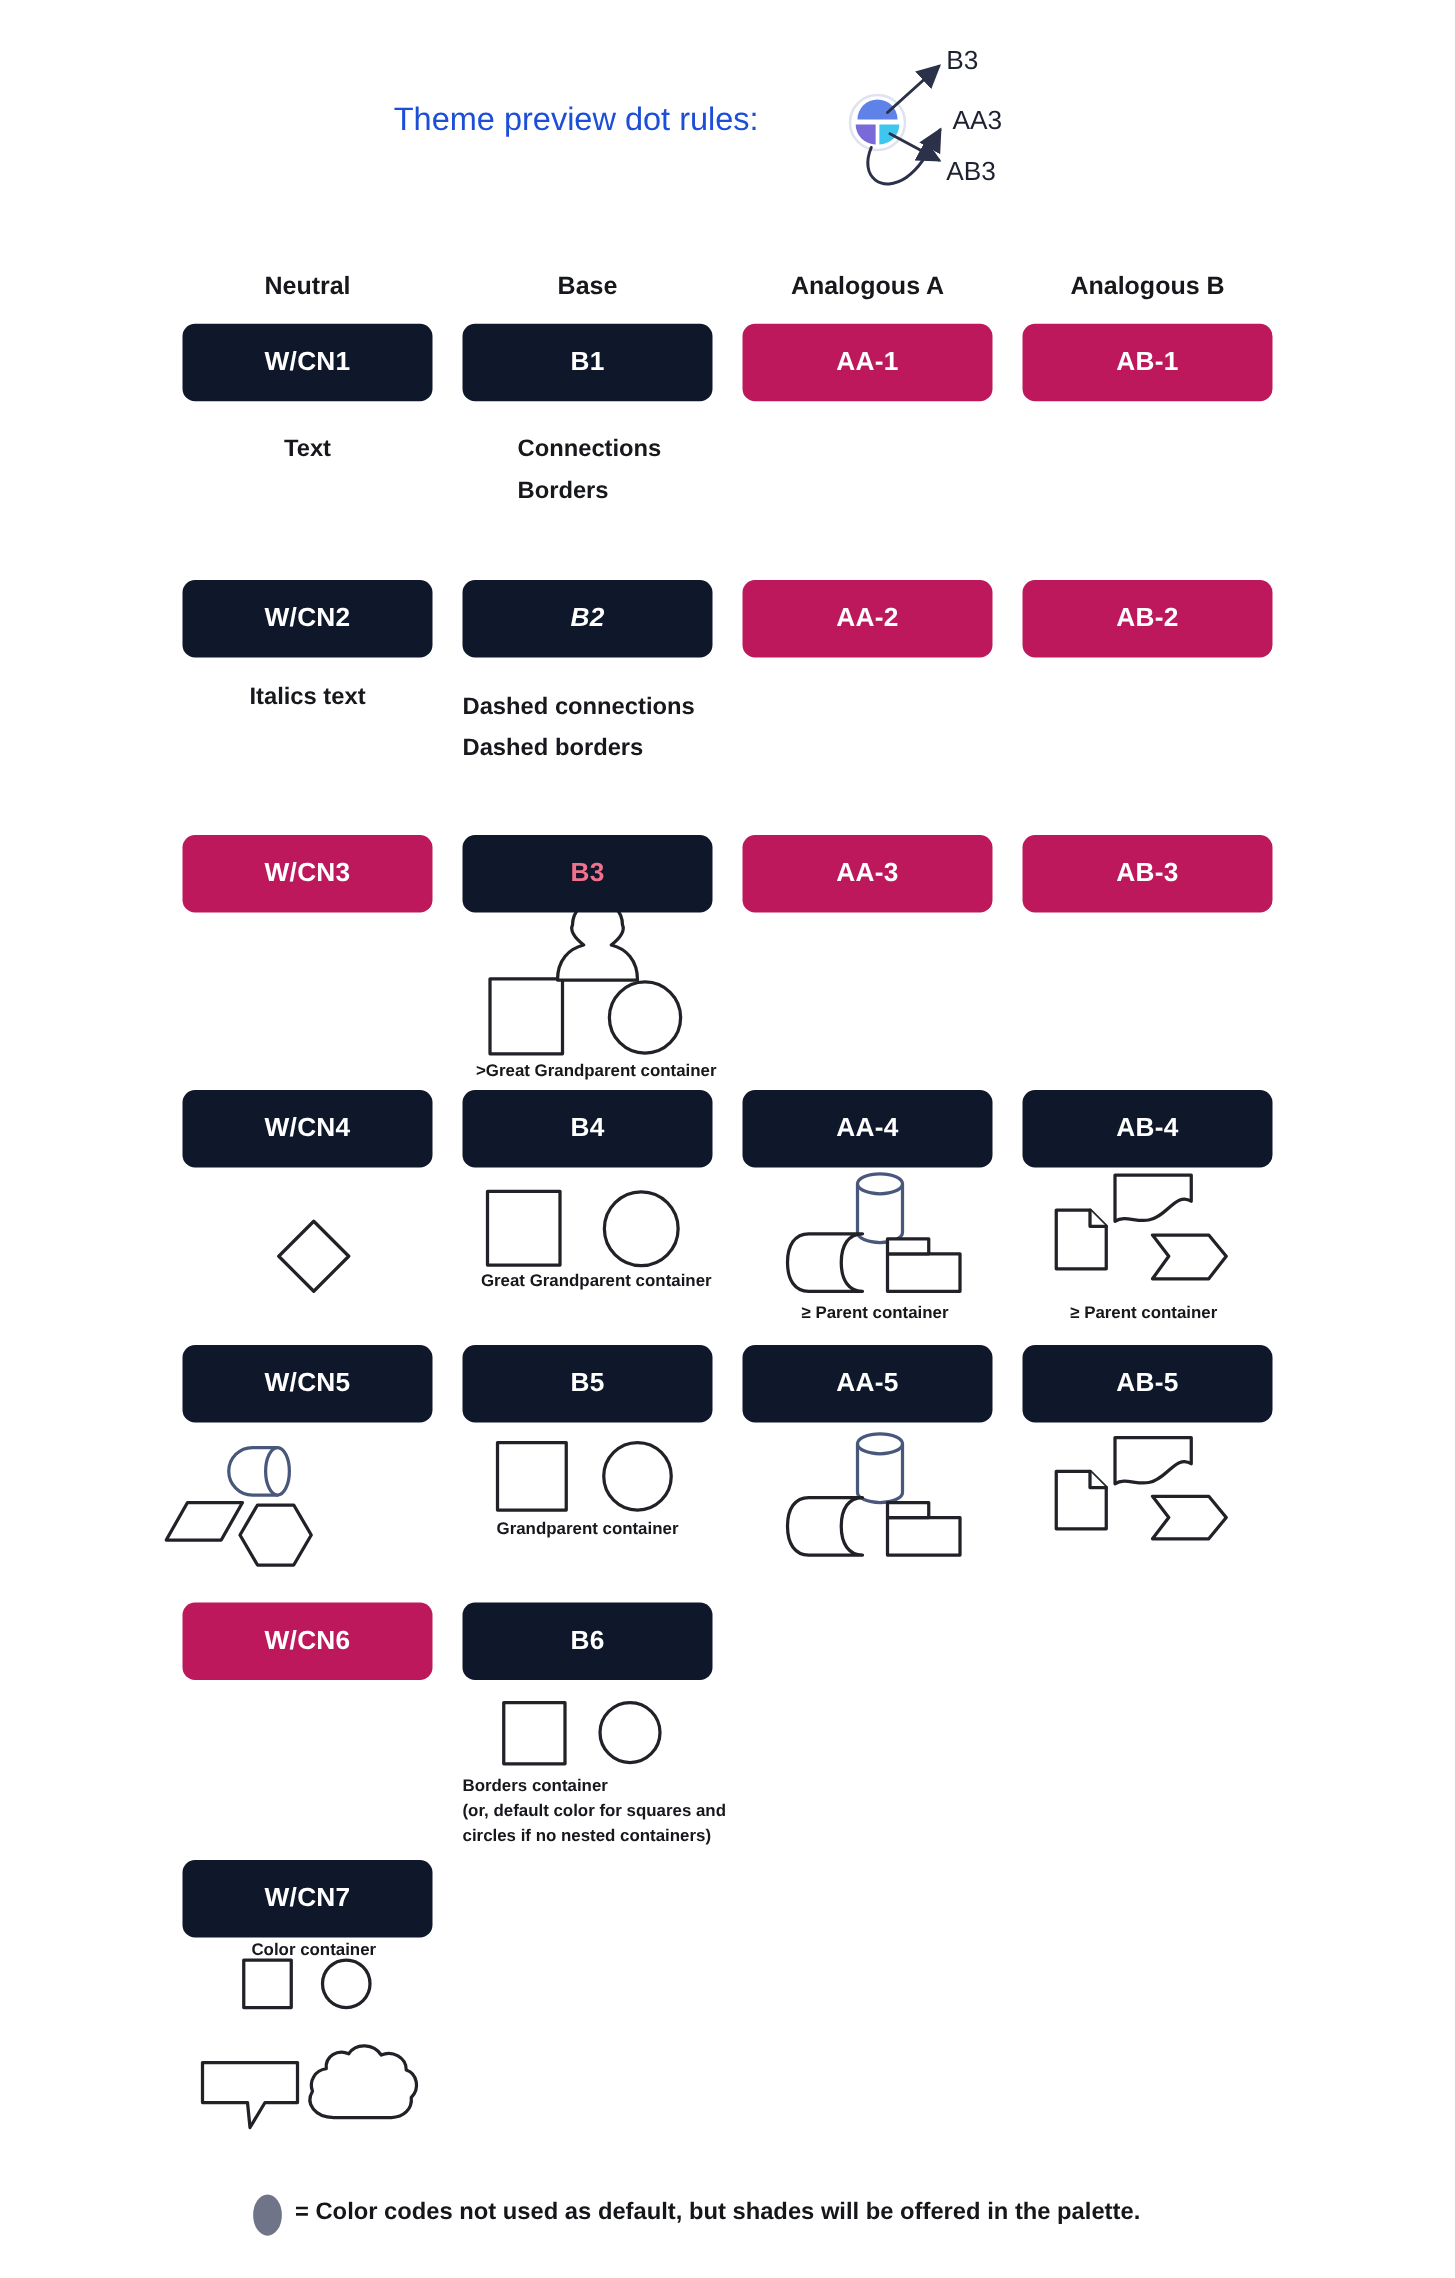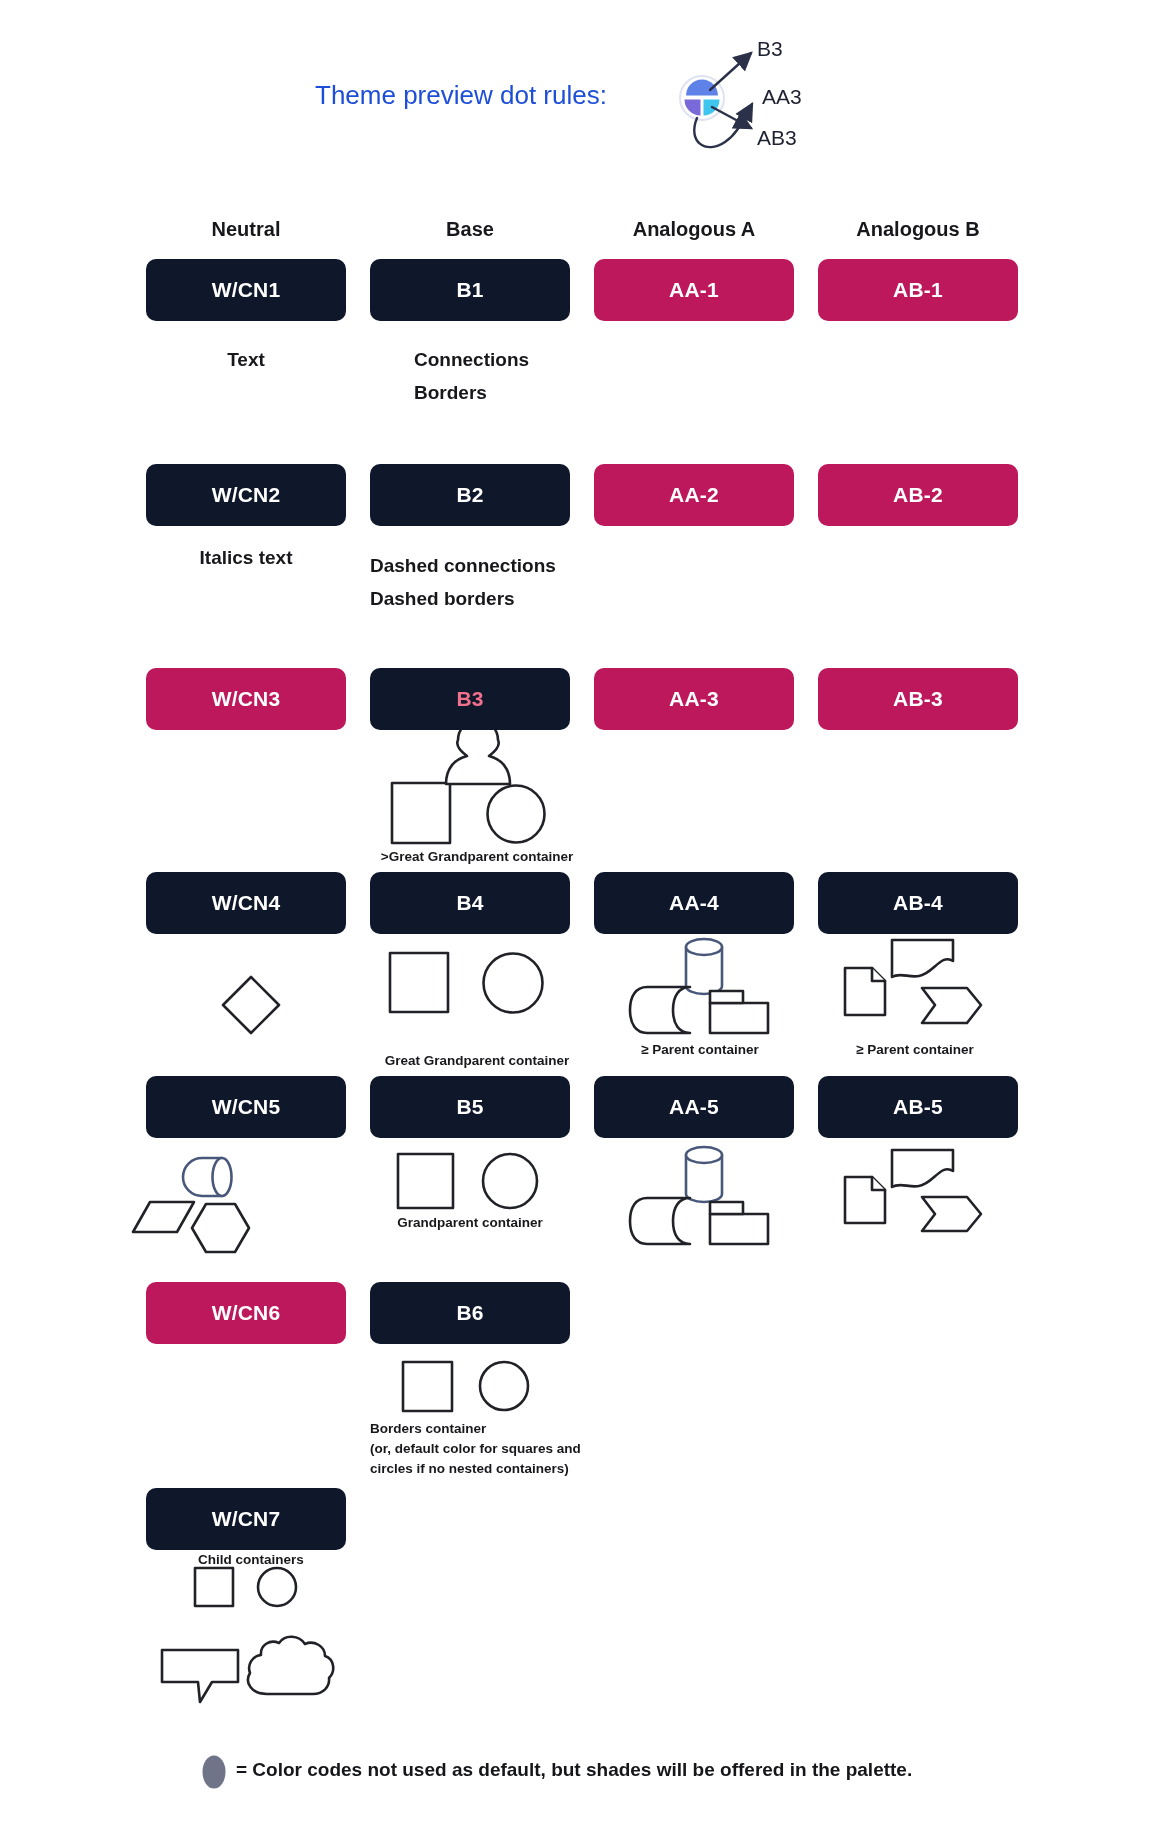--- a/index.html
+++ b/index.html
@@ -133,55 +133,55 @@
   <div class="swatch navy" style="left:370px;top:259px;">B1</div>
   <div class="swatch gray" style="left:594px;top:259px;">AA-1</div>
   <div class="swatch gray" style="left:818px;top:259px;">AB-1</div>
   <div class="cap-lg center" style="left:146px;top:343px;">Text</div>
   <div class="cap-lg" style="left:414px;top:343px;">
     <div>Connections</div>
     <div>Borders</div>
   </div>
 
   <div class="swatch navy" style="left:146px;top:464px;">W/CN2</div>
-  <div class="swatch navy" style="left:370px;top:464px;">B2</div>
+  <div class="swatch navy" style="left:370px;top:464px;font-style:italic;">B2</div>
   <div class="swatch gray" style="left:594px;top:464px;">AA-2</div>
   <div class="swatch gray" style="left:818px;top:464px;">AB-2</div>
   <div class="cap-lg center" style="left:146px;top:541px;">Italics text</div>
   <div class="cap-lg" style="left:370px;top:549px;">
     <div>Dashed connections</div>
     <div>Dashed borders</div>
   </div>
 
   <div class="swatch gray" style="left:146px;top:668px;">W/CN3</div>
   <div class="swatch navy pink" style="left:370px;top:668px;">B3</div>
   <div class="swatch gray" style="left:594px;top:668px;">AA-3</div>
   <div class="swatch gray" style="left:818px;top:668px;">AB-3</div>
   <div class="cap-sm center" style="left:360px;top:847px;width:234px;">&gt;Great Grandparent container</div>
 
   <div class="swatch navy" style="left:146px;top:872px;">W/CN4</div>
   <div class="swatch navy" style="left:370px;top:872px;">B4</div>
   <div class="swatch navy" style="left:594px;top:872px;">AA-4</div>
   <div class="swatch navy" style="left:818px;top:872px;">AB-4</div>
-  <div class="cap-sm center" style="left:360px;top:1015px;width:234px;margin-top:36px;">Great Grandparent container</div>
+  <div class="cap-sm center" style="left:360px;top:1015px;width:234px;">Great Grandparent container</div>
   <div class="cap-sm center" style="left:594px;top:1040px;width:212px;">≥ Parent container</div>
   <div class="cap-sm center" style="left:808px;top:1040px;width:214px;">≥ Parent container</div>
 
   <div class="swatch navy" style="left:146px;top:1076px;">W/CN5</div>
   <div class="swatch navy" style="left:370px;top:1076px;">B5</div>
   <div class="swatch navy" style="left:594px;top:1076px;">AA-5</div>
   <div class="swatch navy" style="left:818px;top:1076px;">AB-5</div>
   <div class="cap-sm center" style="left:360px;top:1213px;width:220px;">Grandparent container</div>
 
   <div class="swatch gray" style="left:146px;top:1282px;">W/CN6</div>
   <div class="swatch navy" style="left:370px;top:1282px;">B6</div>
   <div class="cap-sm" style="left:370px;top:1419px;width:260px;">
     <div>Borders container</div>
     <div>(or, default color for squares and</div>
     <div>circles if no nested containers)</div>
   </div>
 
   <div class="swatch navy" style="left:146px;top:1488px;">W/CN7</div>
-  <div class="cap-sm center" style="left:146px;top:1550px;width:210px;">Child containers</div>
+  <div class="cap-sm center" style="left:146px;top:1550px;width:210px;">Color container</div>
 
   <div class="legend-text">= Color codes not used as default, but shades will be offered in the palette.</div>
 
 </div>
 
 </body></html>

